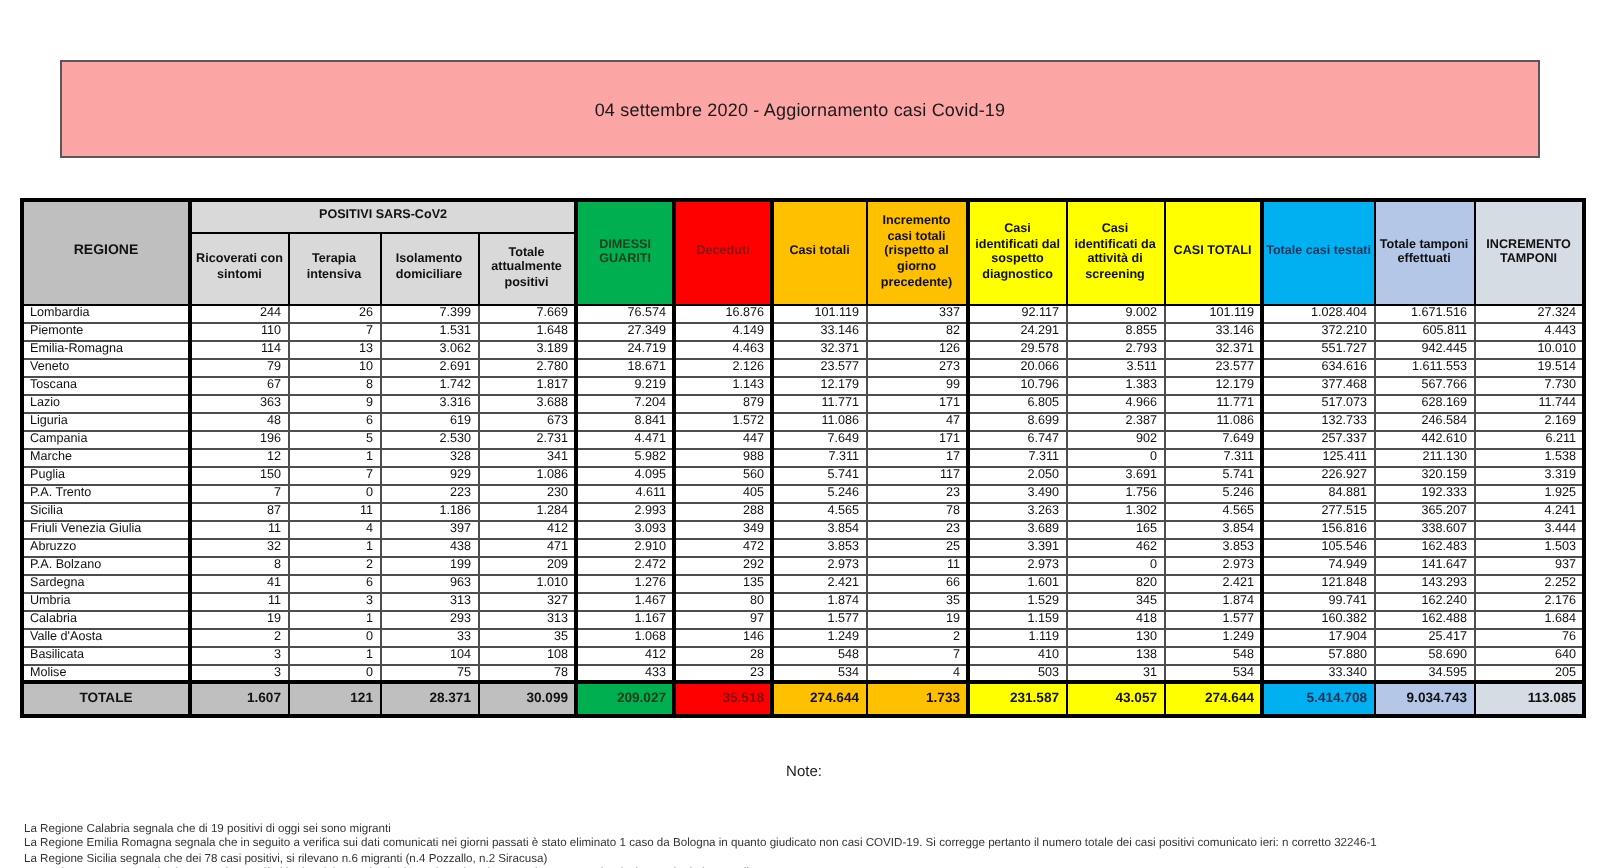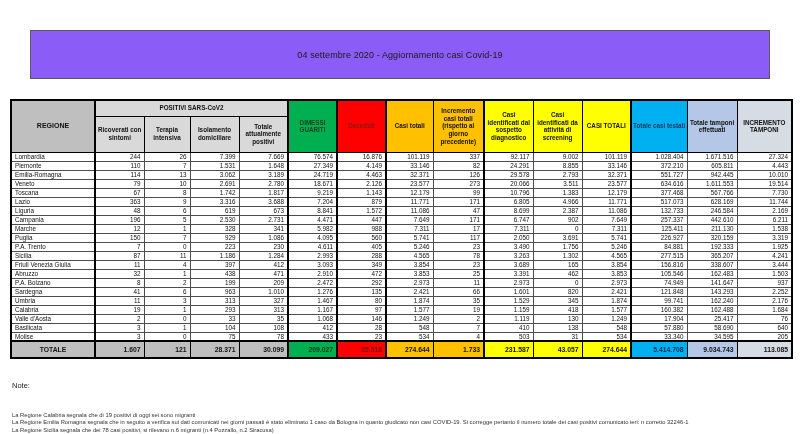--- a/index.html
+++ b/index.html
@@ -1,21 +1,21 @@
 <!DOCTYPE html>
 <html><head>
 <meta charset="utf-8">
 <style>
   * { box-sizing: border-box; margin: 0; padding: 0; }
   html, body { width: 800px; height: 434px; background: #ffffff;
     font-family: "Liberation Sans", sans-serif; position: relative; overflow: hidden; }
 
   .title-box {
     position: absolute; left: 30px; top: 30px; width: 740px; height: 49px;
-    border: 1px solid #595959; background: #8b5cf6;
+    border: 1px solid #595959; background: #fca5a5;
     display: flex; flex-direction: column; justify-content: space-evenly; align-items: center;
   }
   .title-box .tline { font-size: 9px; color: #1a1a1a; letter-spacing: 0.1px; }
 
   table.covid {
     position: absolute; left: 10px; top: 99px; width: 781px;
     border-collapse: collapse; table-layout: fixed;
     border: 2px solid #000;
   }
   .covid th, .covid td {
@@ -47,21 +47,21 @@
   .covid td.bg-gray   { background: #bfbfbf; }
   .covid td.bg-green  { background: #00b050; color: #0f3a1c; }
   .covid td.bg-red    { background: #ff0000; color: #7b0d0d; }
   .covid td.bg-orange { background: #ffc000; }
   .covid td.bg-yellow { background: #ffff00; }
   .covid td.bg-blue   { background: #00b0f0; color: #0d2d4d; }
   .covid td.bg-peri   { background: #b4c7e7; }
   .covid td.bg-lgray  { background: #d6dce4; }
 
   .notes { position: absolute; left: 12px; top: 381px; width: 780px; }
-  .notes .notes-label { font-size: 7.5px; color: #1a1a1a; margin-bottom: 22px; }
+  .notes .notes-label { font-size: 7.5px; color: #1a1a1a; margin-bottom: 22px; text-align: center; }
   .notes .note-line { font-size: 5.8px; color: #333; line-height: 1.28; white-space: nowrap; }
 </style>
 </head>
 <body>
 
 <div class="title-box">
   <div class="tline">04 settembre 2020 - Aggiornamento casi Covid-19</div>
 </div>
 
 <table class="covid">

